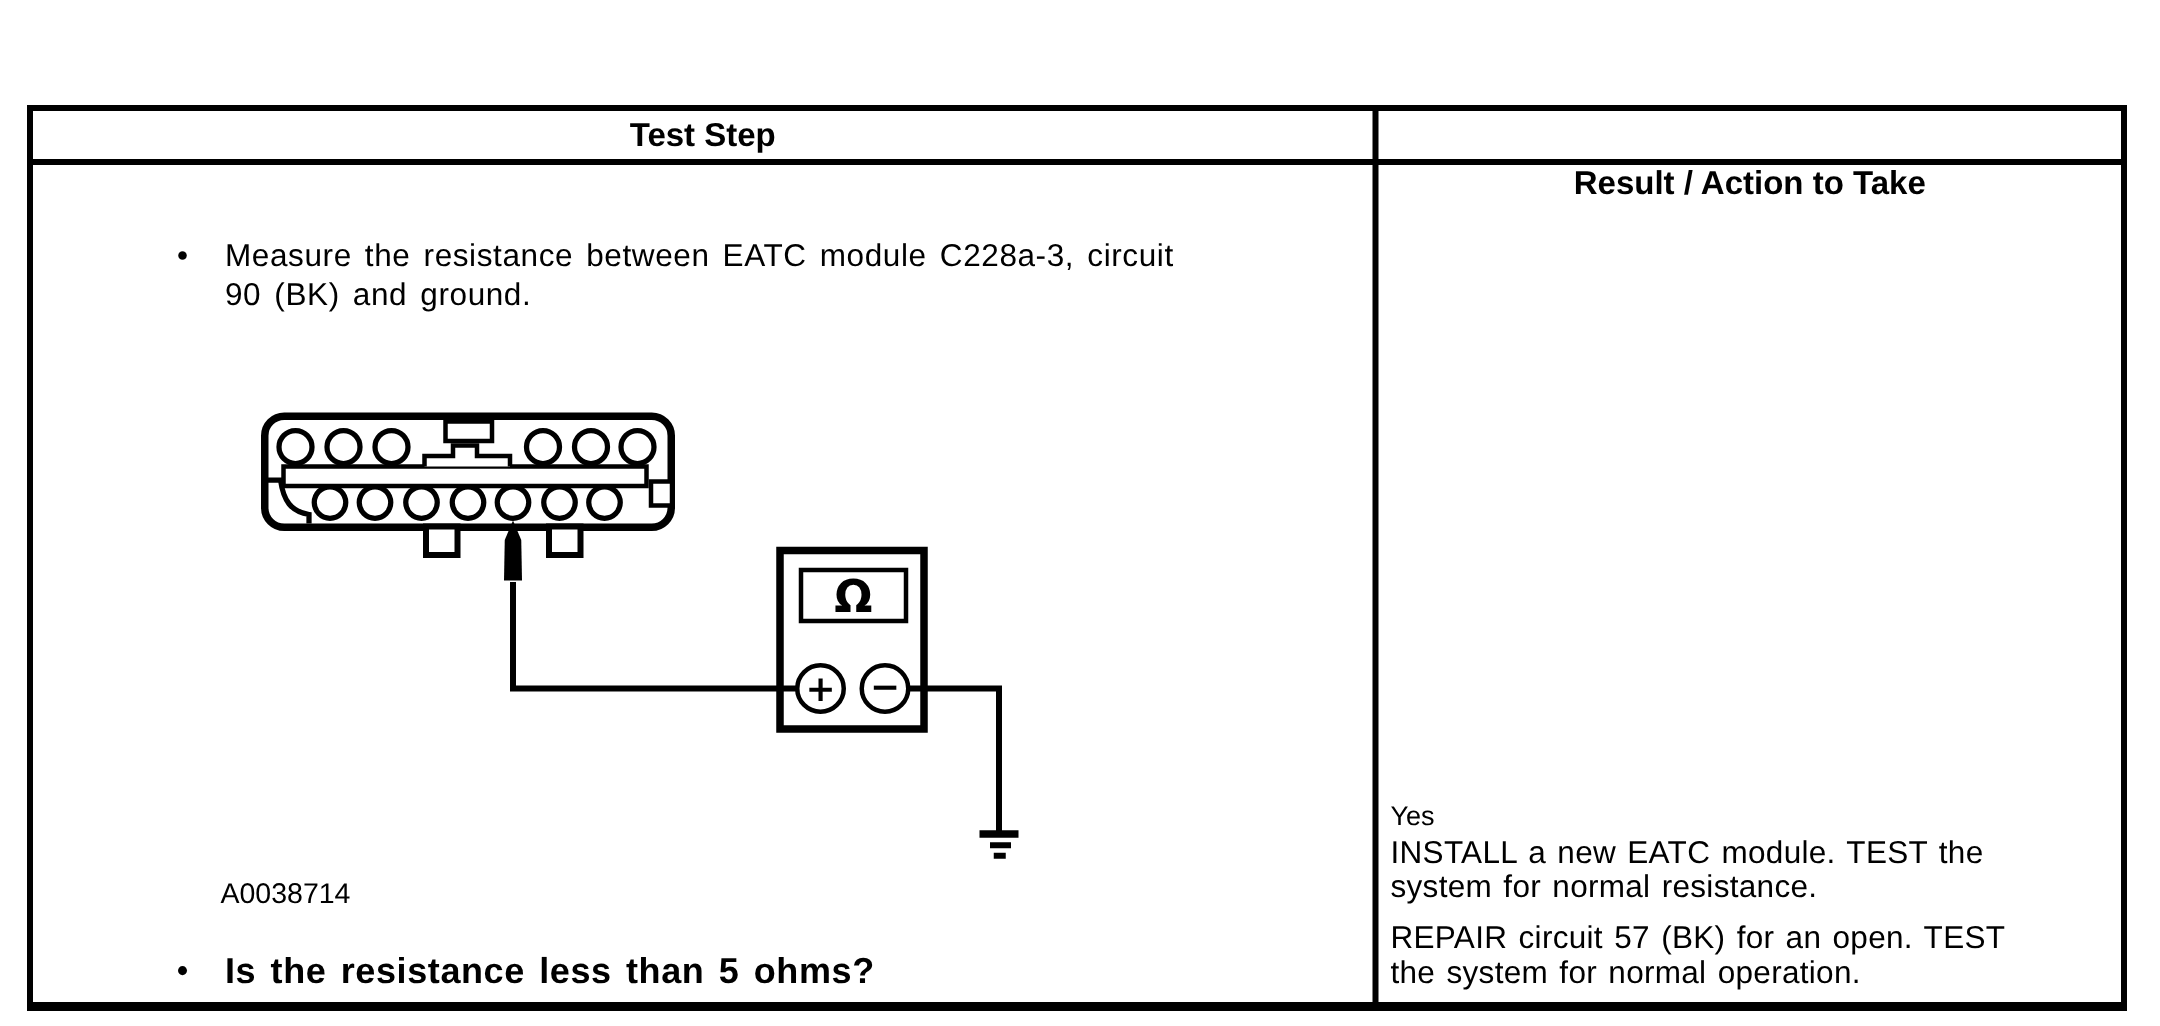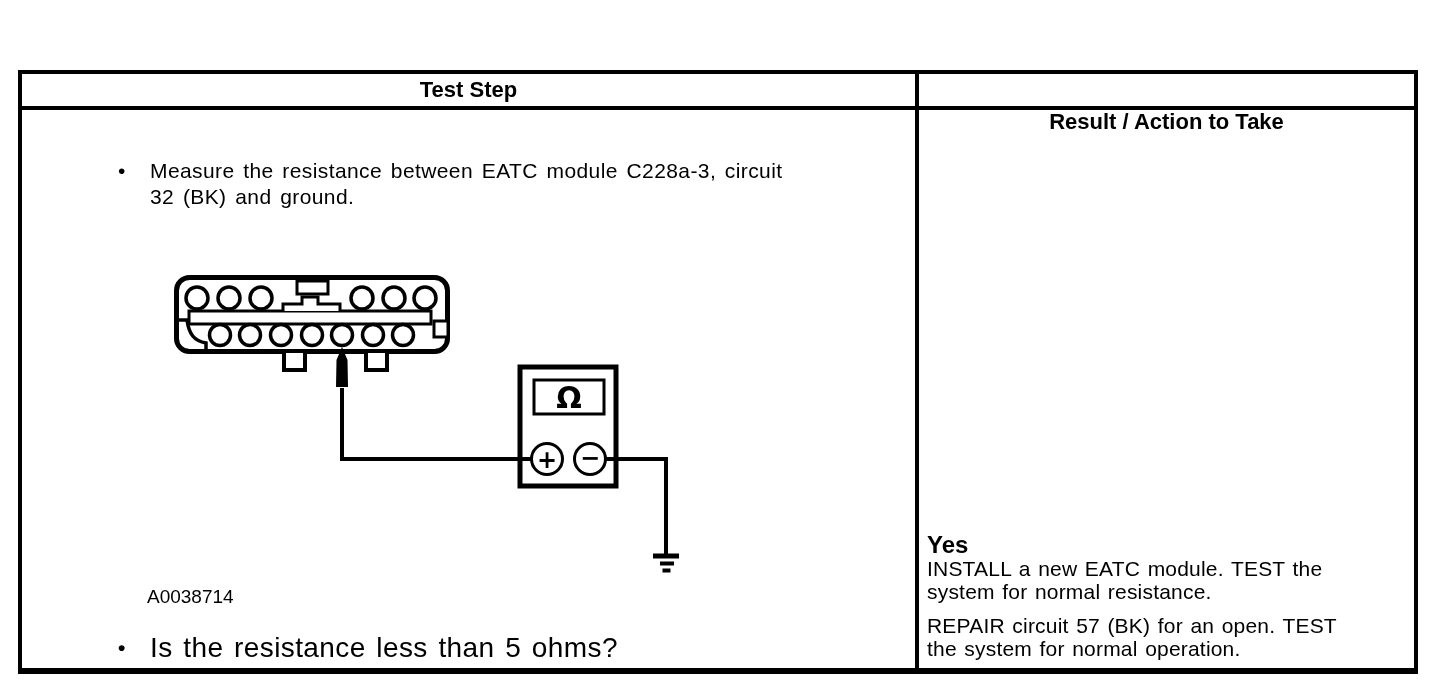--- a/index.html
+++ b/index.html
@@ -33,30 +33,30 @@
   .e13-div { position:absolute; left:79px; top:0; width:3px; height:30px; background:#000; }
   .step-name { position:absolute; left:91px; top:0; height:30px; line-height:30px;
                font-weight:bold; font-size:21px; letter-spacing:0.2px; white-space:nowrap; }
 
   .li { position:absolute; display:flex; align-items:flex-start; }
   .bullet { width:32px; font-size:21px; line-height:26px; flex:none; }
   .body-text { font-size:21px; line-height:26px; white-space:pre-line;
                letter-spacing:0.4px; word-spacing:2.5px; }
   .instruction { left:96px; top:84px; width:770px; }
   .question { left:96px; top:561px; width:770px; }
-  .q-text { font-size:28px; line-height:26px; font-weight:normal;
+  .q-text { font-size:24px; line-height:26px; font-weight:bold;
             letter-spacing:0.4px; word-spacing:2.5px; }
   .q-bullet { font-weight:bold; }
 
   .diagram { position:absolute; left:128px; top:186px; width:550px; height:320px; }
   .fig-label { position:absolute; left:125px; top:512px; font-size:19px; line-height:22px; }
 
   .results { position:absolute; left:905px; right:10px; bottom:8px; }
   .result-group + .result-group { margin-top:11px; }
-  .result-label { font-weight:bold; font-size:24px; line-height:25px; }
+  .result-label { font-weight:normal; font-size:18px; line-height:25px; }
   .result-text { font-size:21px; line-height:23px; white-space:pre-line;
                  letter-spacing:0.2px; word-spacing:1.5px; }
 
   svg text { font-family:"DejaVu Sans","Liberation Sans",sans-serif; }
 </style>
 </head>
 <body>
 
 <div class="page">
 
@@ -67,21 +67,21 @@
 
     <div class="header-row">
       <div class="h-left">Test Step</div>
       <div class="h-right">Result / Action to Take</div>
     </div>
 
 
     <div class="li instruction">
       <span class="bullet">•</span>
       <span class="body-text">Measure the resistance between EATC module C228a-3, circuit
-32 (BK) and ground.</span>
+90 (BK) and ground.</span>
     </div>
 
     <svg class="diagram" viewBox="150 260 550 320" xmlns="http://www.w3.org/2000/svg">
 
       <g>
         <rect x="520" y="367" width="96" height="119" fill="#fff" stroke="#000" stroke-width="5"></rect>
         <rect x="534" y="380" width="70" height="34" fill="#fff" stroke="#000" stroke-width="3"></rect>
         <text x="569" y="408" text-anchor="middle" font-size="30" font-weight="bold">Ω</text>
       </g>
 

